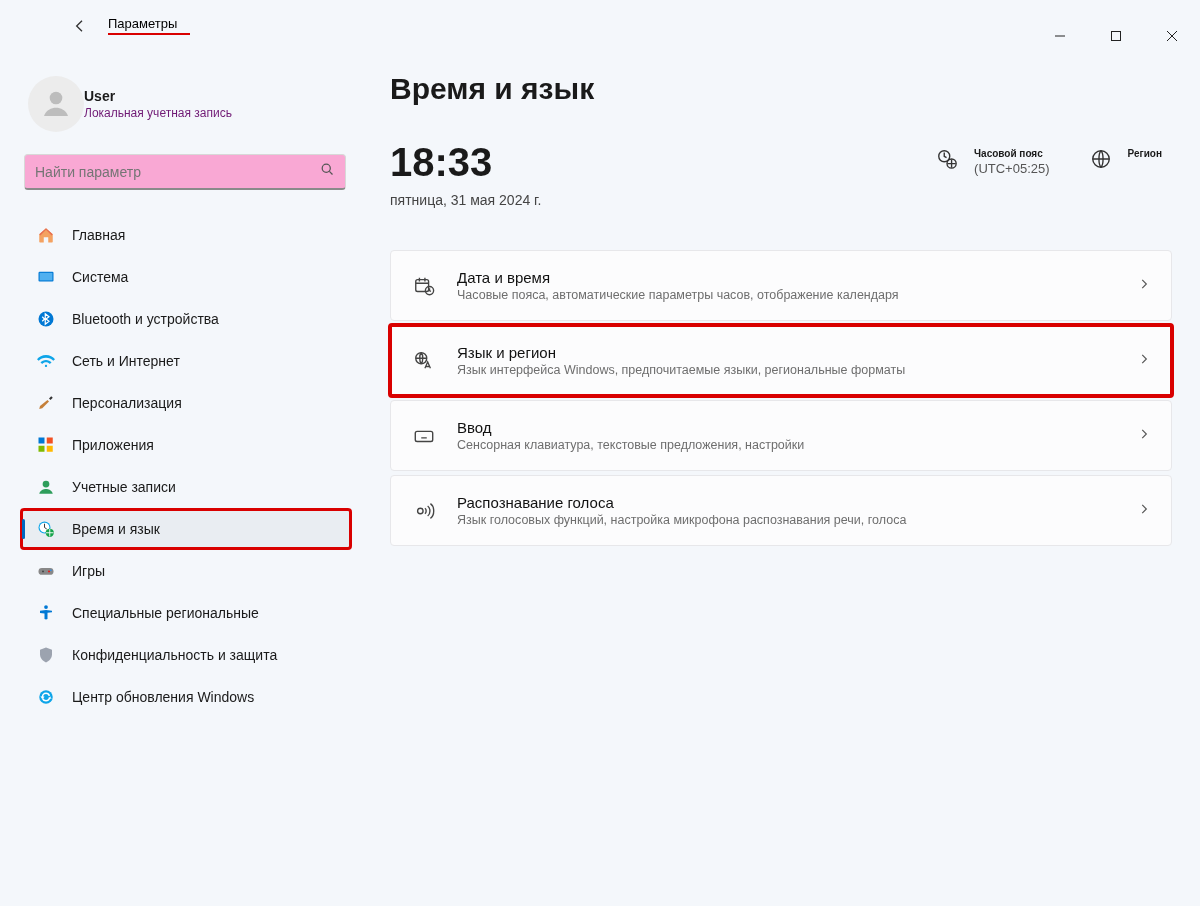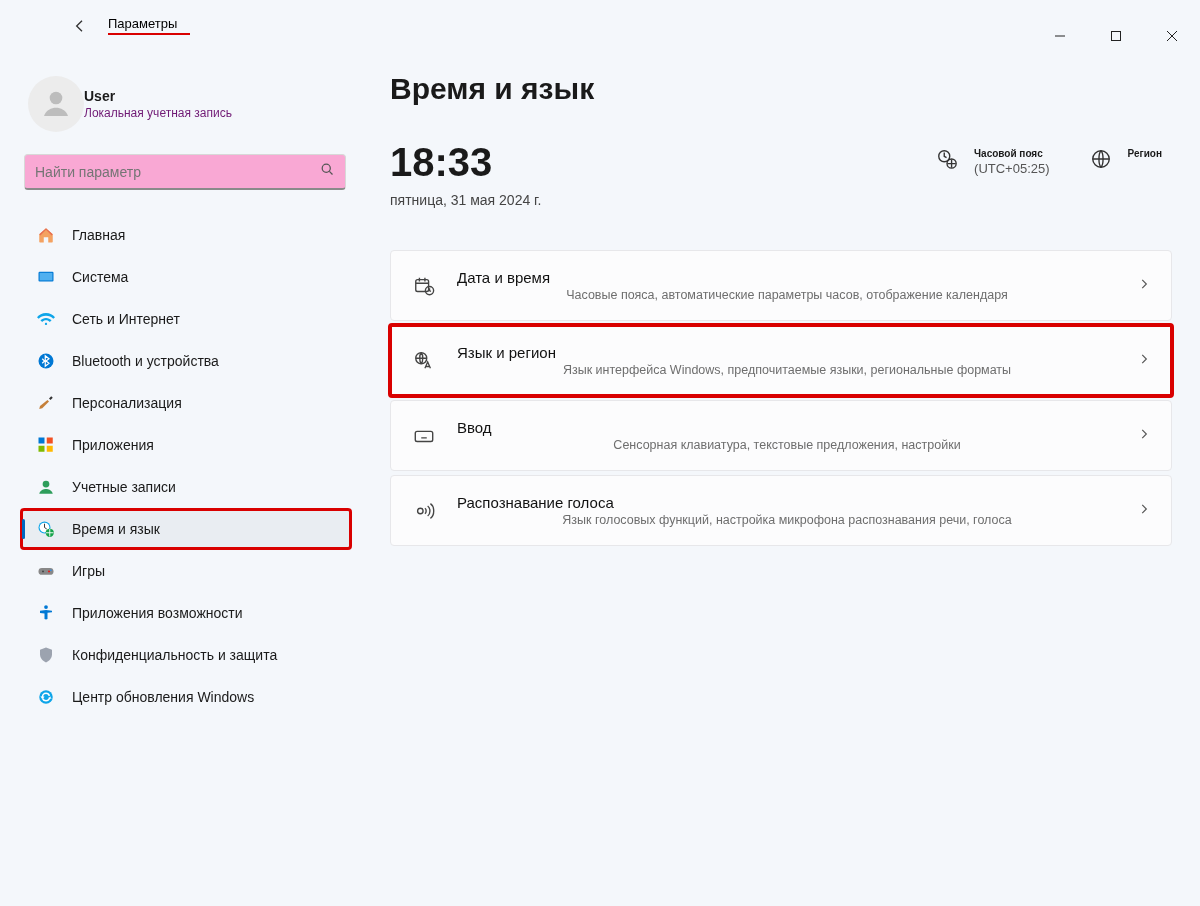--- a/index.html
+++ b/index.html
@@ -146,21 +146,21 @@
   }
   .card.highlighted {
     outline: 4px solid #d90000;
     outline-offset: -2px;
     border-radius:2px;
   }
   .card-icon { width:26px; display:flex; justify-content:center;}
   .card-icon svg{width:22px;height:22px;}
   .card-body { flex:1;}
   .card-title { font-size:15px; font-weight:400; color:#111;}
-  .card-sub { font-size:12.5px; color:#6e6e6e; margin-top:2px;text-align:center;}
+  .card-sub { font-size:12.5px; color:#6e6e6e; margin-top:2px;}
   .card-chevron svg{width:14px;height:14px;}
 </style>
 </head>
 <body>
 
 <div class="window">
   <div class="titlebar">
     <div class="back-btn">
       <svg viewBox="0 0 24 24" width="16" height="16" fill="none" stroke="#333" stroke-width="2">
           <path d="M15 4l-8 8 8 8"></path>
@@ -228,33 +228,33 @@
               <svg viewBox="0 0 24 24">
                 <rect x="2" y="5" width="20" height="13" rx="1.5" fill="#0078d4"></rect>
                 <rect x="3.5" y="6.5" width="17" height="10" fill="#50b0f0"></rect>
               </svg>
             </span>
           <span>Система</span>
         </div>
         <div class="nav-item">
           <span class="nav-icon">
               <svg viewBox="0 0 24 24">
-                <path fill="#0ea5e9" d="M12 20c-.8 0-1.5-.7-1.5-1.5S11.2 17 12 17s1.5.7 1.5 1.5S12.8 20 12 20zm0-16C7 4 2.6 6.2 0 9.5l2.3 2.3C4.5 9.2 8 7.7 12 7.7s7.5 1.5 9.7 4.1L24 9.5C21.4 6.2 17 4 12 4zm0 6.5c-3 0-5.6 1.3-7.4 3.3l2.3 2.3c1.3-1.5 3.1-2.4 5.1-2.4s3.8.9 5.1 2.4l2.3-2.3c-1.8-2-4.4-3.3-7.4-3.3z"></path>
-              </svg>
-            </span>
-          <span>Сеть и Интернет</span>
-        </div>
-        <div class="nav-item">
-          <span class="nav-icon">
-              <svg viewBox="0 0 24 24">
                 <circle cx="12" cy="12" r="10" fill="#0078d4"></circle>
                 <path d="M11 5l5 4-4 3 4 3-5 4V5zM7 9l3 3-3 3" stroke="#fff" stroke-width="1.6" fill="none"></path>
               </svg>
             </span>
           <span>Bluetooth и устройства</span>
+        </div>
+        <div class="nav-item">
+          <span class="nav-icon">
+              <svg viewBox="0 0 24 24">
+                <path fill="#0ea5e9" d="M12 20c-.8 0-1.5-.7-1.5-1.5S11.2 17 12 17s1.5.7 1.5 1.5S12.8 20 12 20zm0-16C7 4 2.6 6.2 0 9.5l2.3 2.3C4.5 9.2 8 7.7 12 7.7s7.5 1.5 9.7 4.1L24 9.5C21.4 6.2 17 4 12 4zm0 6.5c-3 0-5.6 1.3-7.4 3.3l2.3 2.3c1.3-1.5 3.1-2.4 5.1-2.4s3.8.9 5.1 2.4l2.3-2.3c-1.8-2-4.4-3.3-7.4-3.3z"></path>
+              </svg>
+            </span>
+          <span>Сеть и Интернет</span>
         </div>
         <div class="nav-item">
           <span class="nav-icon">
               <svg viewBox="0 0 24 24">
                 <path fill="#c5803a" d="M14 8l2 2-9 9-4 1 1-4z"></path>
                 <path fill="#333" d="M16 6l2 2 3-3-2-2z"></path>
               </svg>
             </span>
           <span>Персонализация</span>
         </div>
@@ -302,21 +302,21 @@
             </span>
           <span>Игры</span>
         </div>
         <div class="nav-item">
           <span class="nav-icon">
               <svg viewBox="0 0 24 24">
                 <circle cx="12" cy="4" r="2.5" fill="#0078d4"></circle>
                 <path fill="#0078d4" d="M4 9l8-1 8 1v2l-6 .5V20l-2 .5L10 20v-7.5L4 12z"></path>
               </svg>
             </span>
-          <span>Приложения возможности</span>
+          <span>Специальные региональные</span>
         </div>
         <div class="nav-item">
           <span class="nav-icon">
               <svg viewBox="0 0 24 24">
                 <path fill="#9ca3af" d="M12 2l8 3v6c0 5-3.5 9-8 11-4.5-2-8-6-8-11V5z"></path>
               </svg>
             </span>
           <span>Конфиденциальность и защита</span>
         </div>
         <div class="nav-item">

